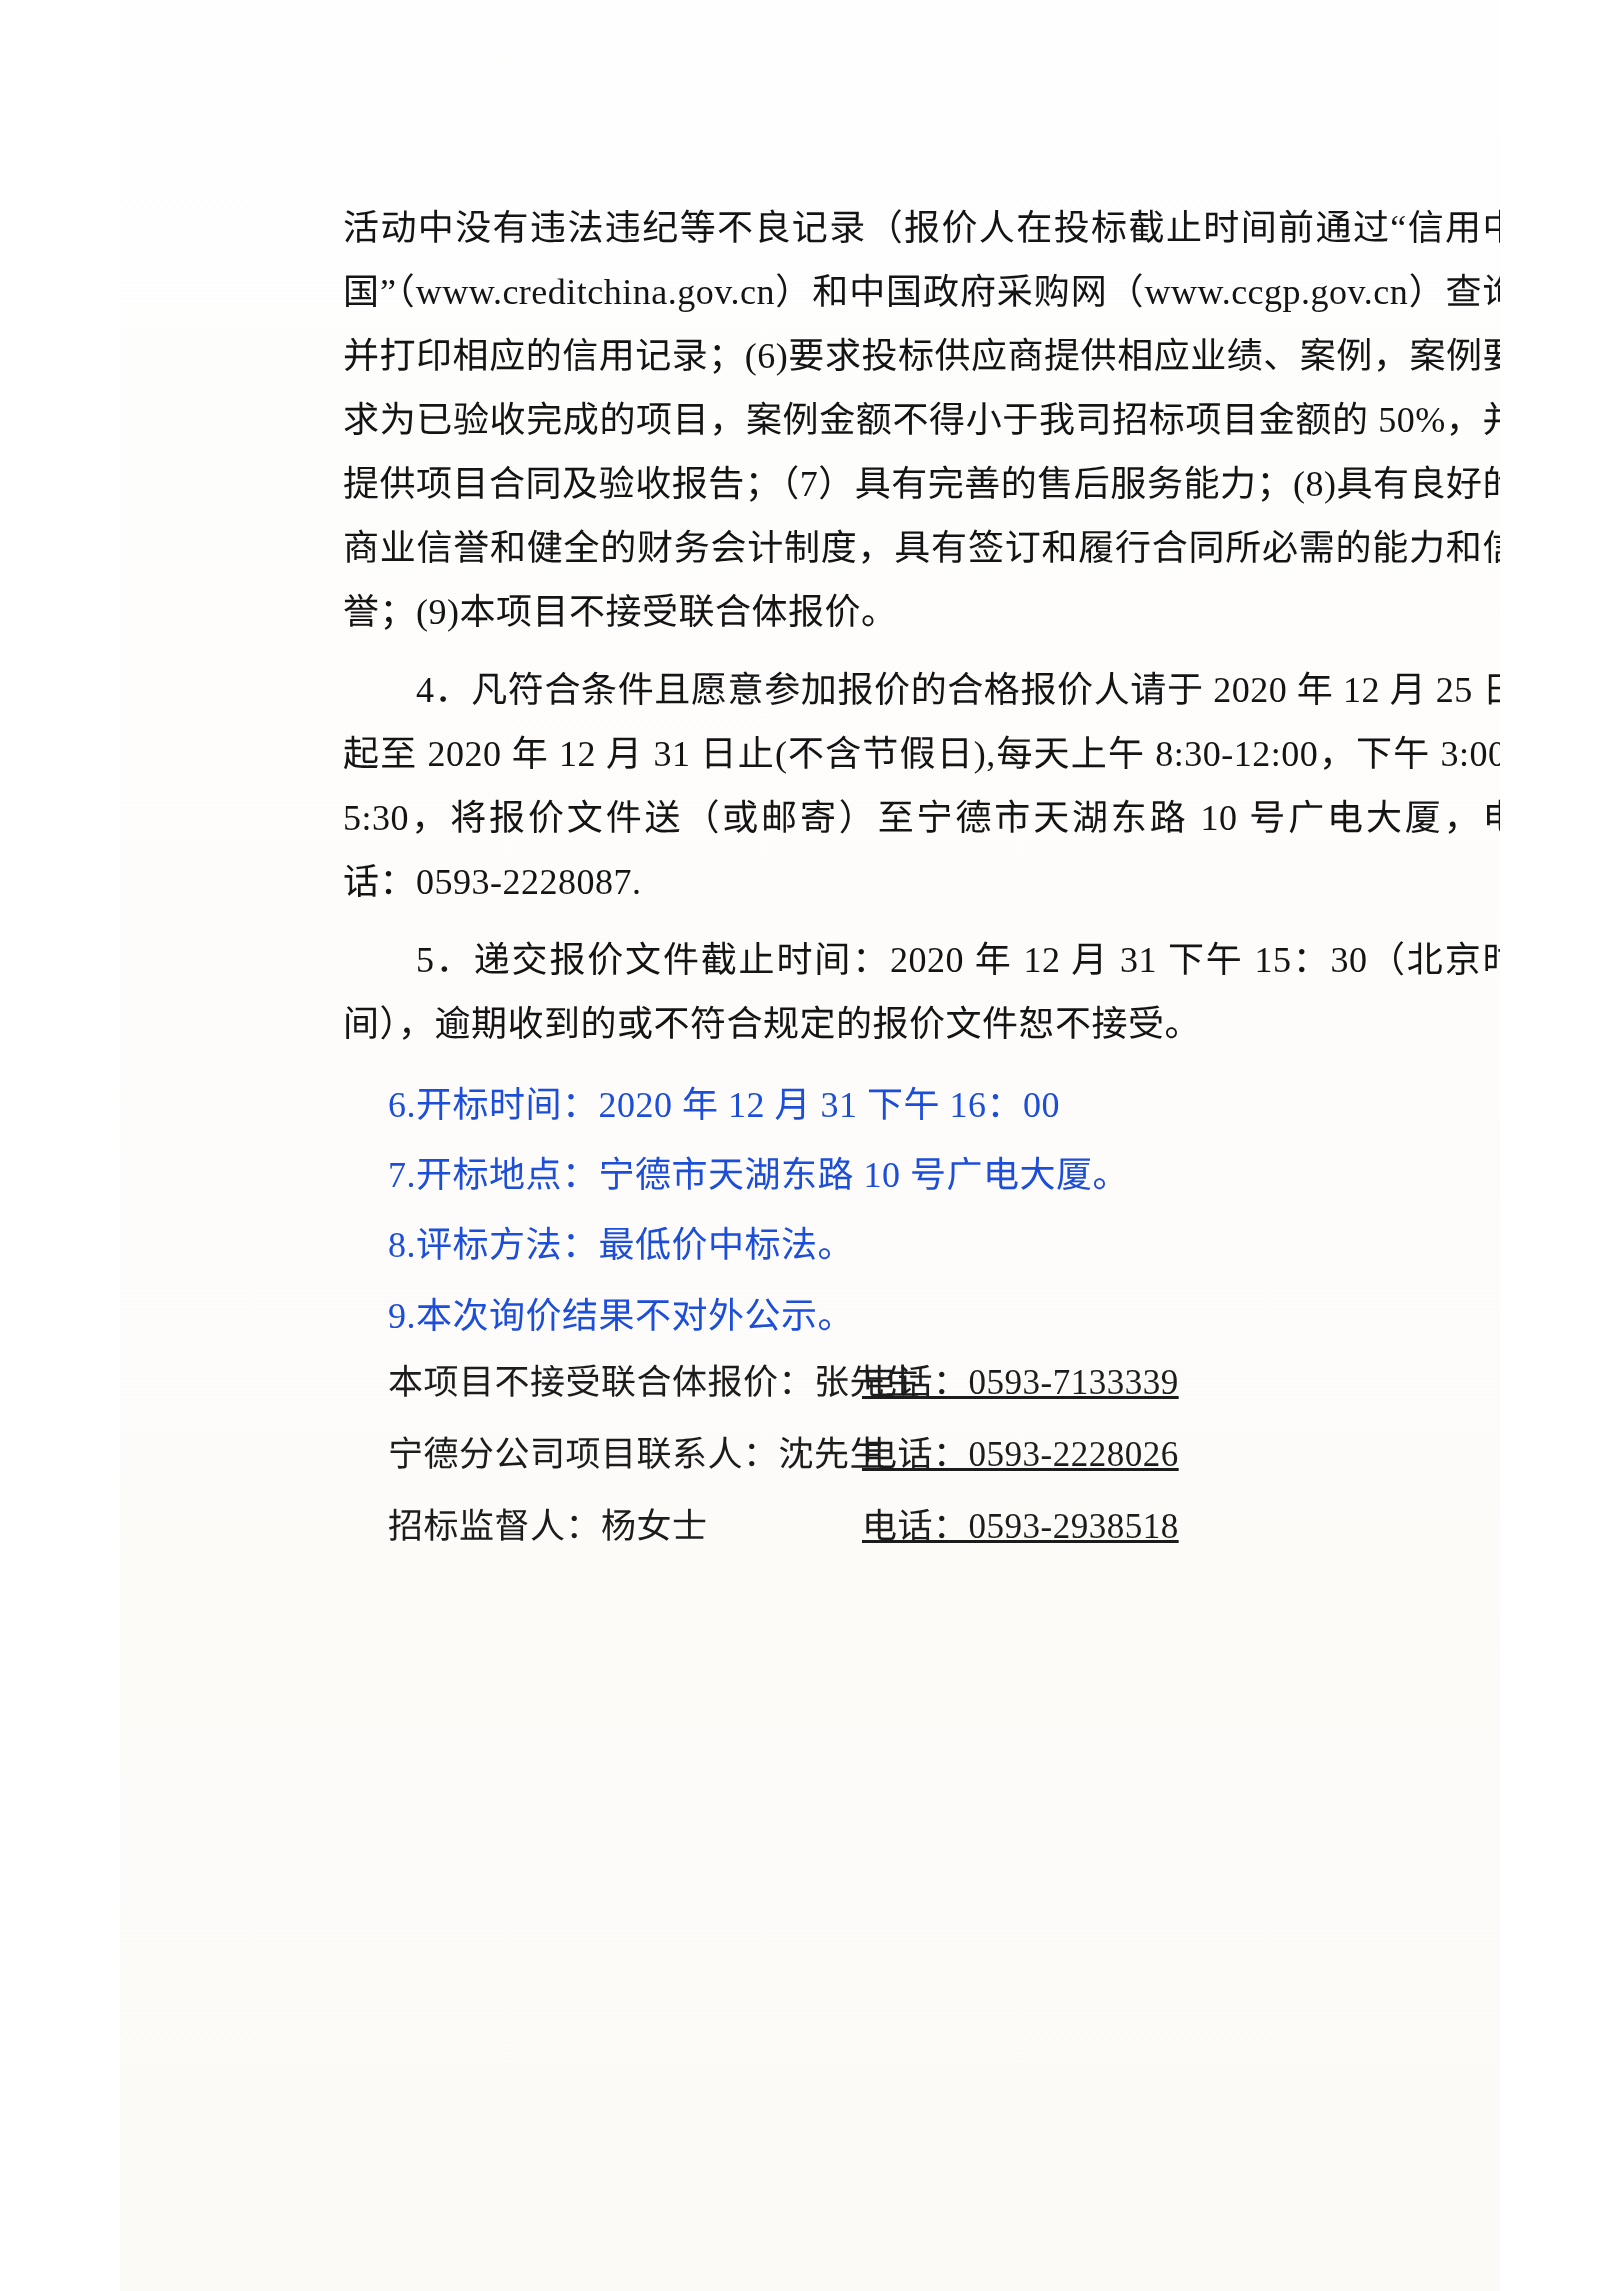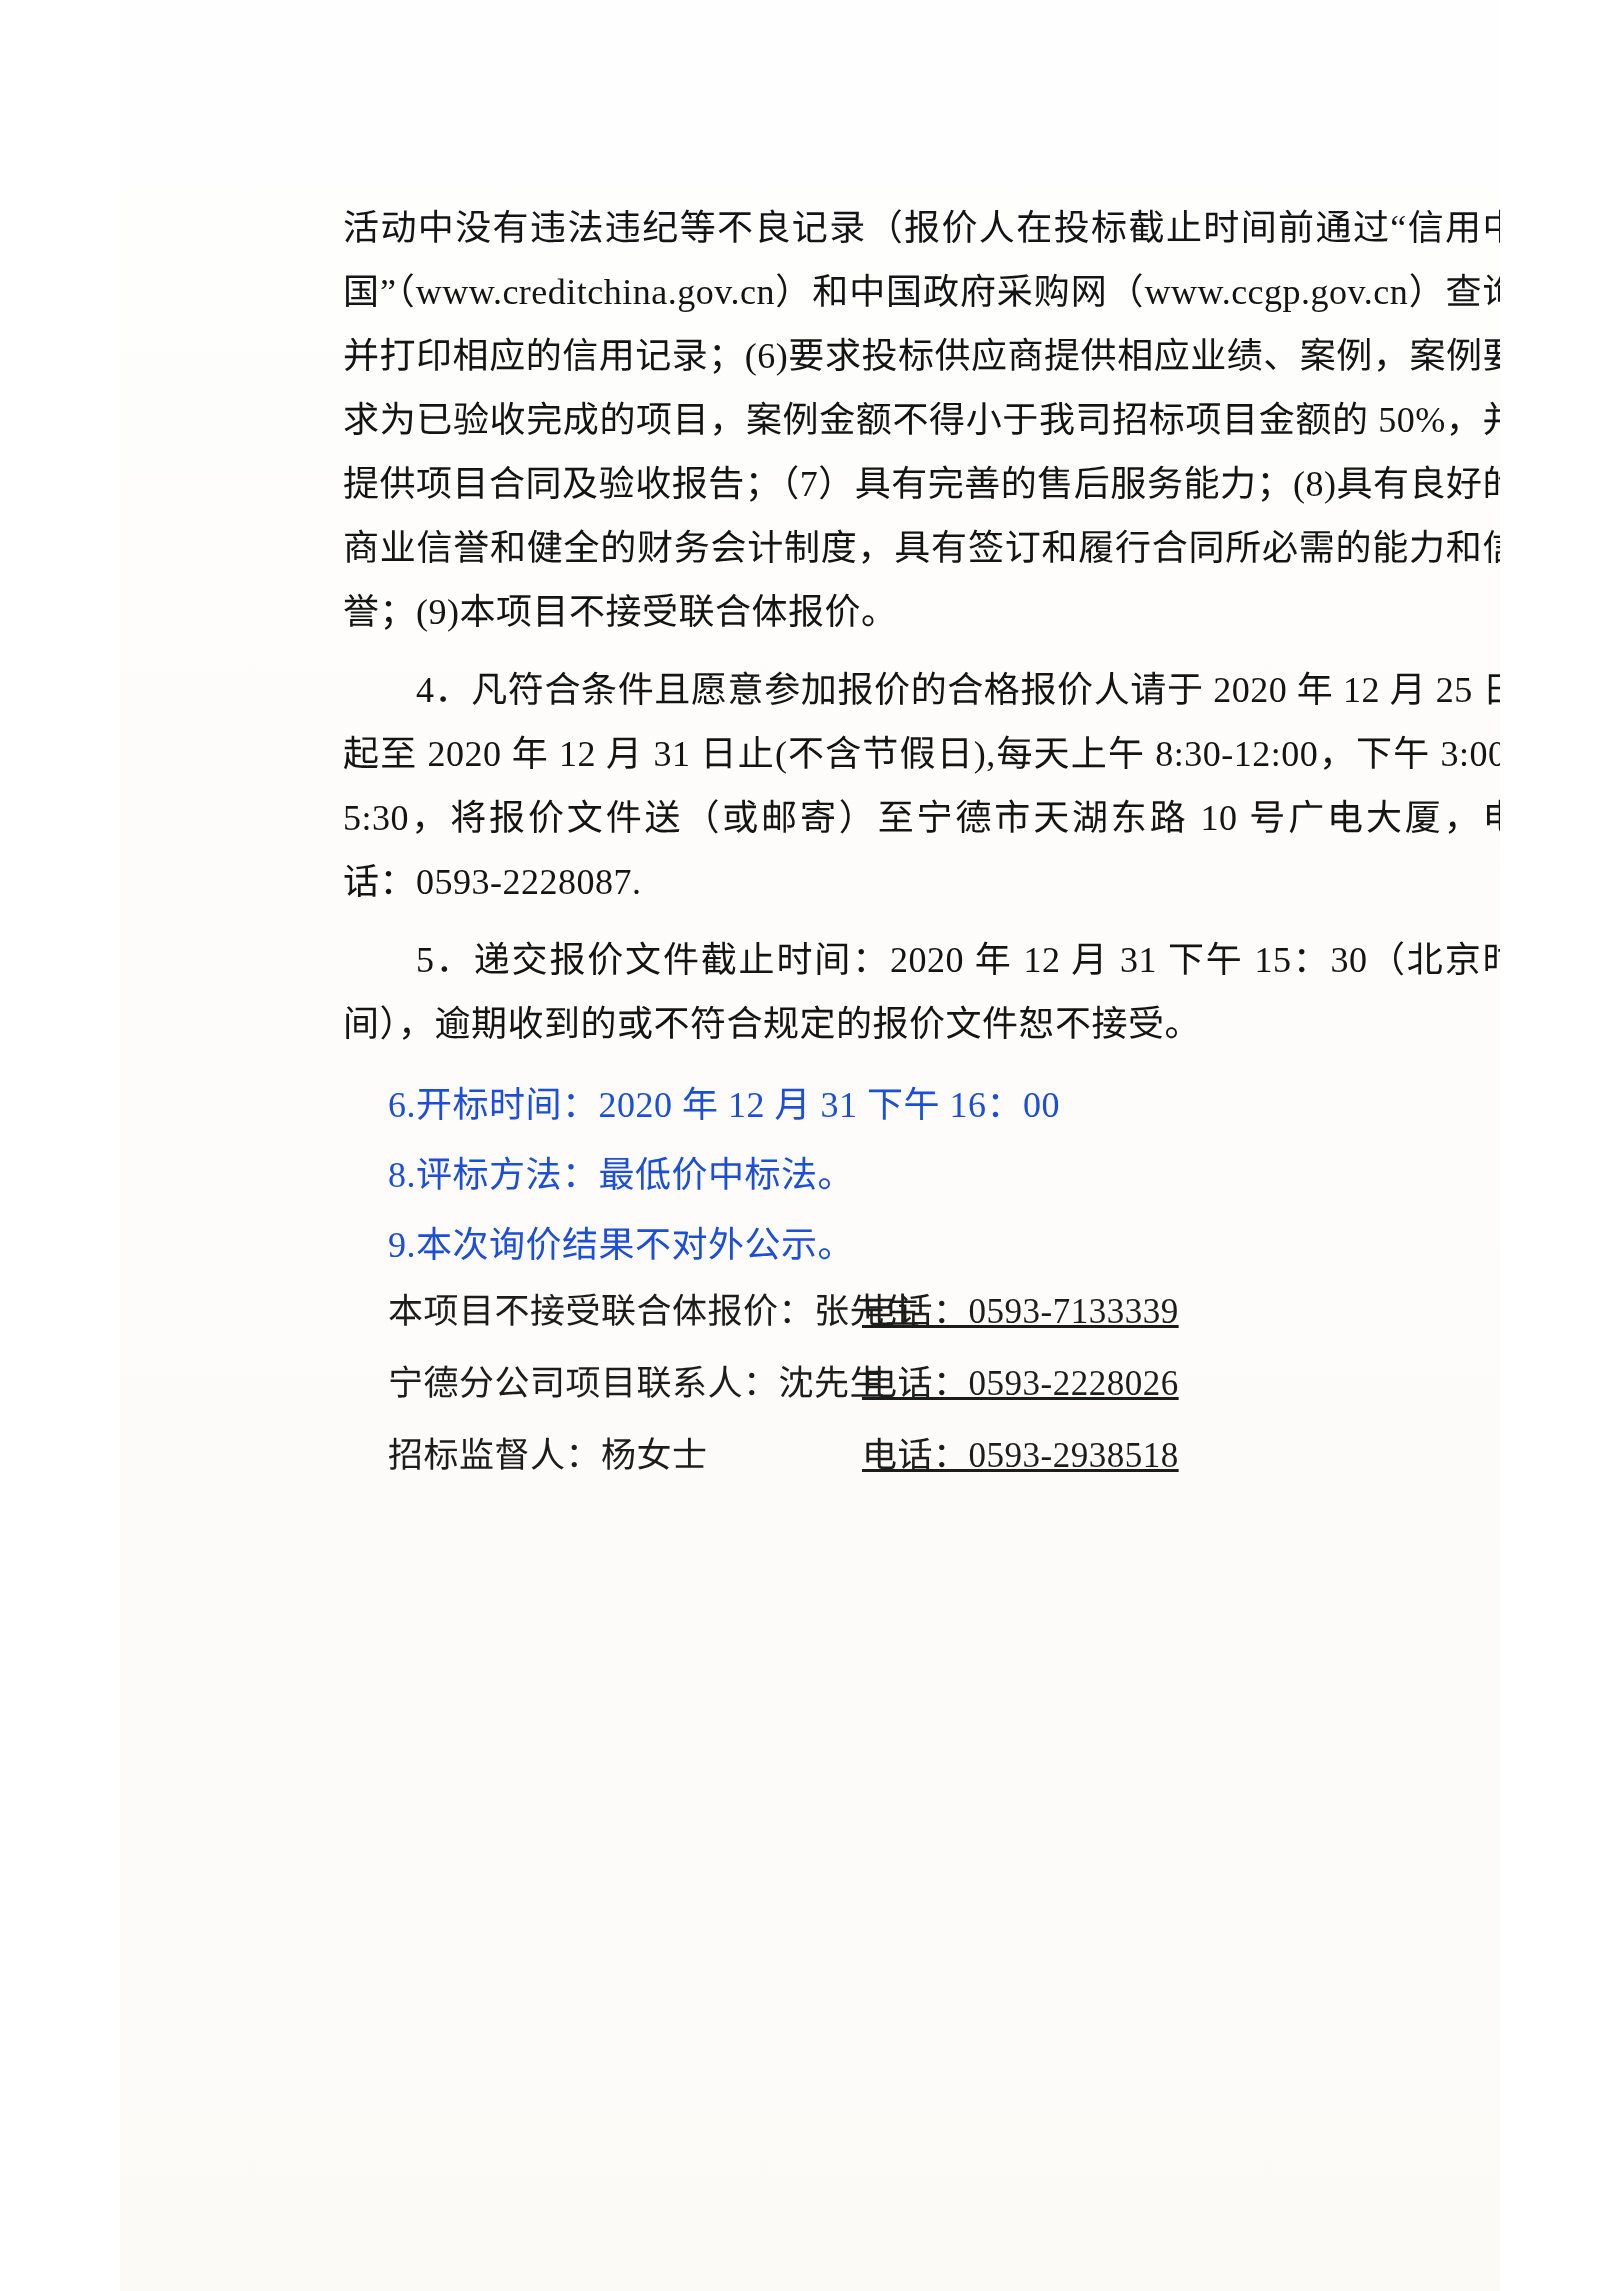--- a/index.html
+++ b/index.html
@@ -86,20 +86,21 @@
 
     <p class="para indent">4．凡符合条件且愿意参加报价的合格报价人请于 2020 年 12 月 25 日起至 2020 年 12 月 31 日止(不含节假日),每天上午 8:30-12:00，下午 3:00-5:30，将报价文件送（或邮寄）至宁德市天湖东路 10 号广电大厦，电话：0593-2228087.</p>
 
     <div class="spacer-sm"></div>
 
     <p class="para indent">5．递交报价文件截止时间：2020 年 12 月 31 下午 15：30（北京时间），逾期收到的或不符合规定的报价文件恕不接受。</p>
 
     <div class="spacer-sm"></div>
 
     <p class="item-line">6.开标时间：2020 年 12 月 31 下午 16：00</p>
+    <p class="item-line">7.开标地点：宁德市天湖东路 10 号广电大厦。</p>
     <p class="item-line">8.评标方法：最低价中标法。</p>
     <p class="item-line">9.本次询价结果不对外公示。</p>
 
     <div class="contacts">
 
       <div class="contact-row">
         <span class="contact-name">本项目不接受联合体报价：张先生</span>
         <span class="contact-phone">电话：0593-7133339</span>
       </div>
 

